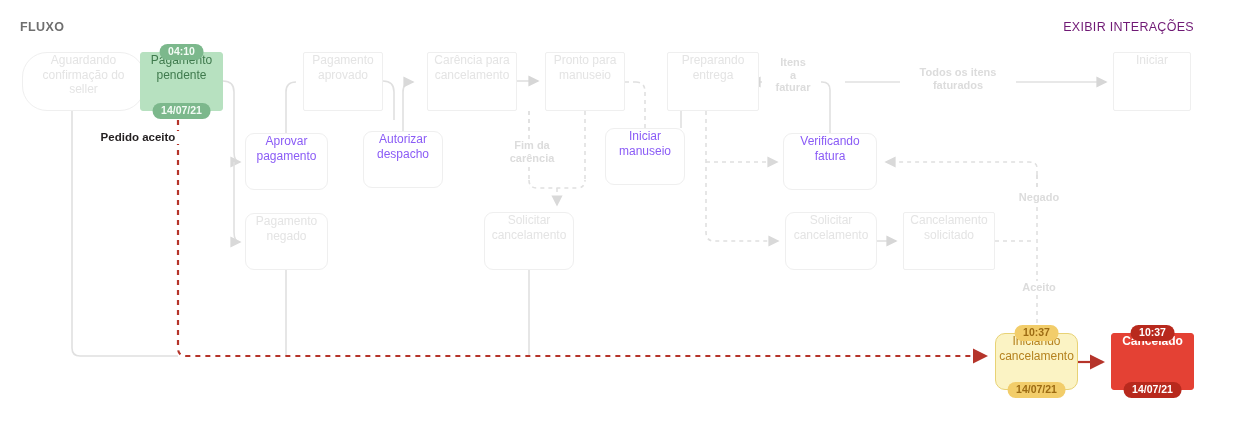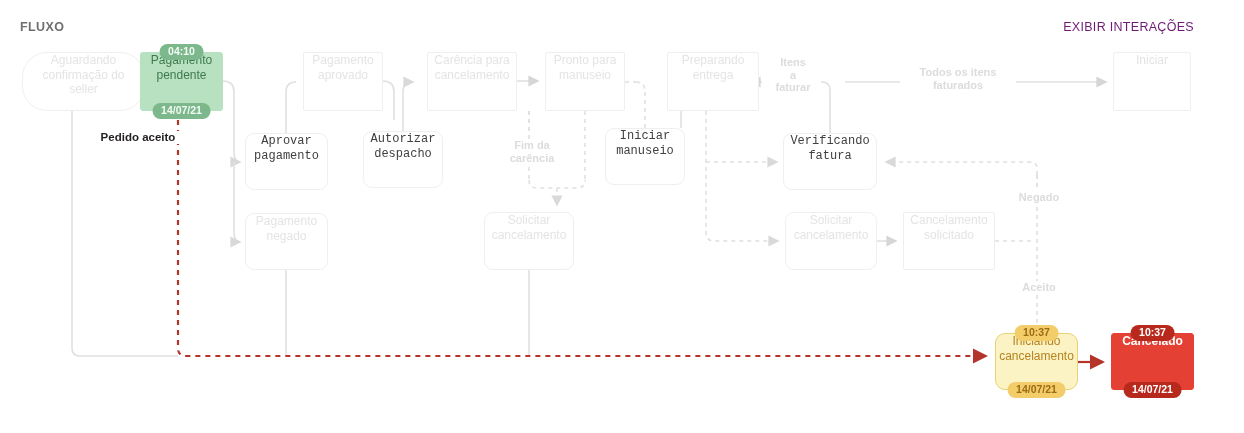--- a/index.html
+++ b/index.html
@@ -60,21 +60,21 @@
     color: #8fd19e;
     font-size: 12px;
   }
   
   .node.action {
     border-radius: 9px;
     color: #8ab4d8;
     font-size: 12px;
   }
   .node.faded        { color: #e4e4e4; border-color: #efefef; }
-  .node.faded-blue   { color: #404040; border-color: #efefef; font-family: Liberation Mono, monospace; }
+  .node.faded-blue   { color: #8b5cf6; border-color: #efefef; }
 
   
   .node.active-green {
     background: #b7e1c0;
     border-color: #b7e1c0;
     color: #3f7a4d;
     border-radius: 3px;
   }
   
   .node.active-yellow {

